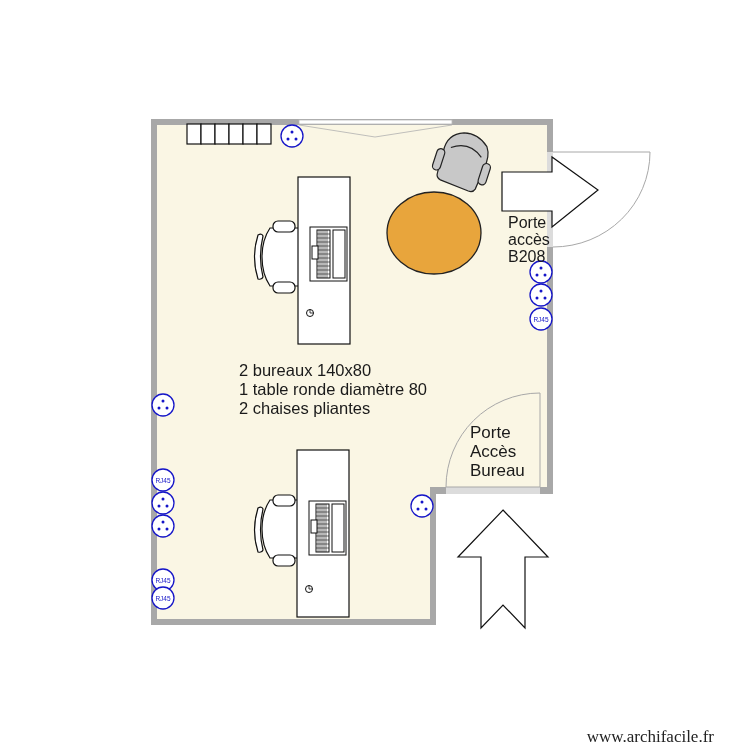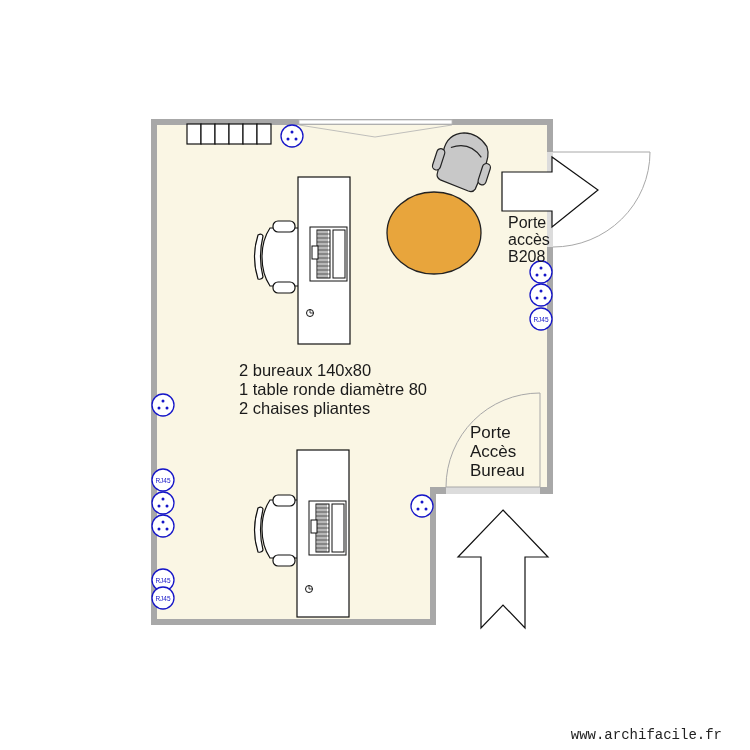--- a/index.html
+++ b/index.html
@@ -1,19 +1,19 @@
 <!DOCTYPE html>
 <html><head>
   <meta charset="utf-8">
   <style>
     html, body { margin: 0; padding: 0; background: #ffffff; }
     body { width: 750px; height: 750px; position: relative; overflow: hidden; font-family: "Liberation Sans", sans-serif; }
     svg { position: absolute; left: 0; top: 0; }
     .lbl { font-family: "Liberation Sans", sans-serif; fill: #1a1a1a; }
-    .footer { position: absolute; right: 28px; top: 727px; font-size: 14px; color: #222; font-family: Liberation Mono, monospace; }
+    .footer { position: absolute; right: 36px; top: 727px; font-size: 17px; color: #222; font-family: Liberation Serif, serif; }
   </style>
 </head>
 <body>
 
 <svg width="750" height="750" viewBox="0 0 750 750">
 
   <polygon points="154,122 550,122 550,490 433,490 433,622 154,622" fill="#FAF6E4" stroke="none"></polygon>
 
   <g fill="#A8A8A8">
     <rect x="151" y="119" width="402" height="6"></rect>

